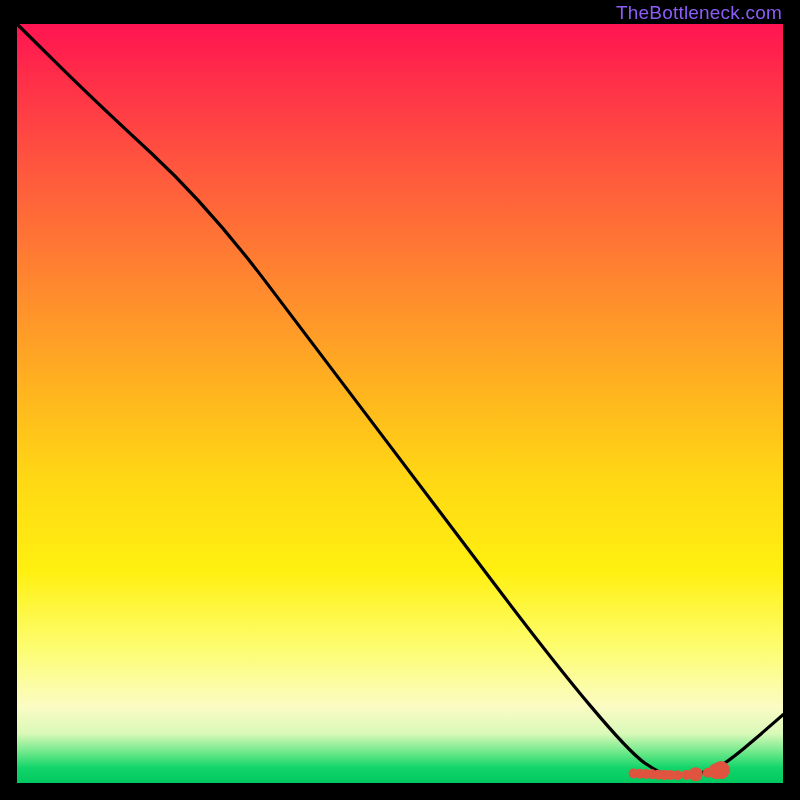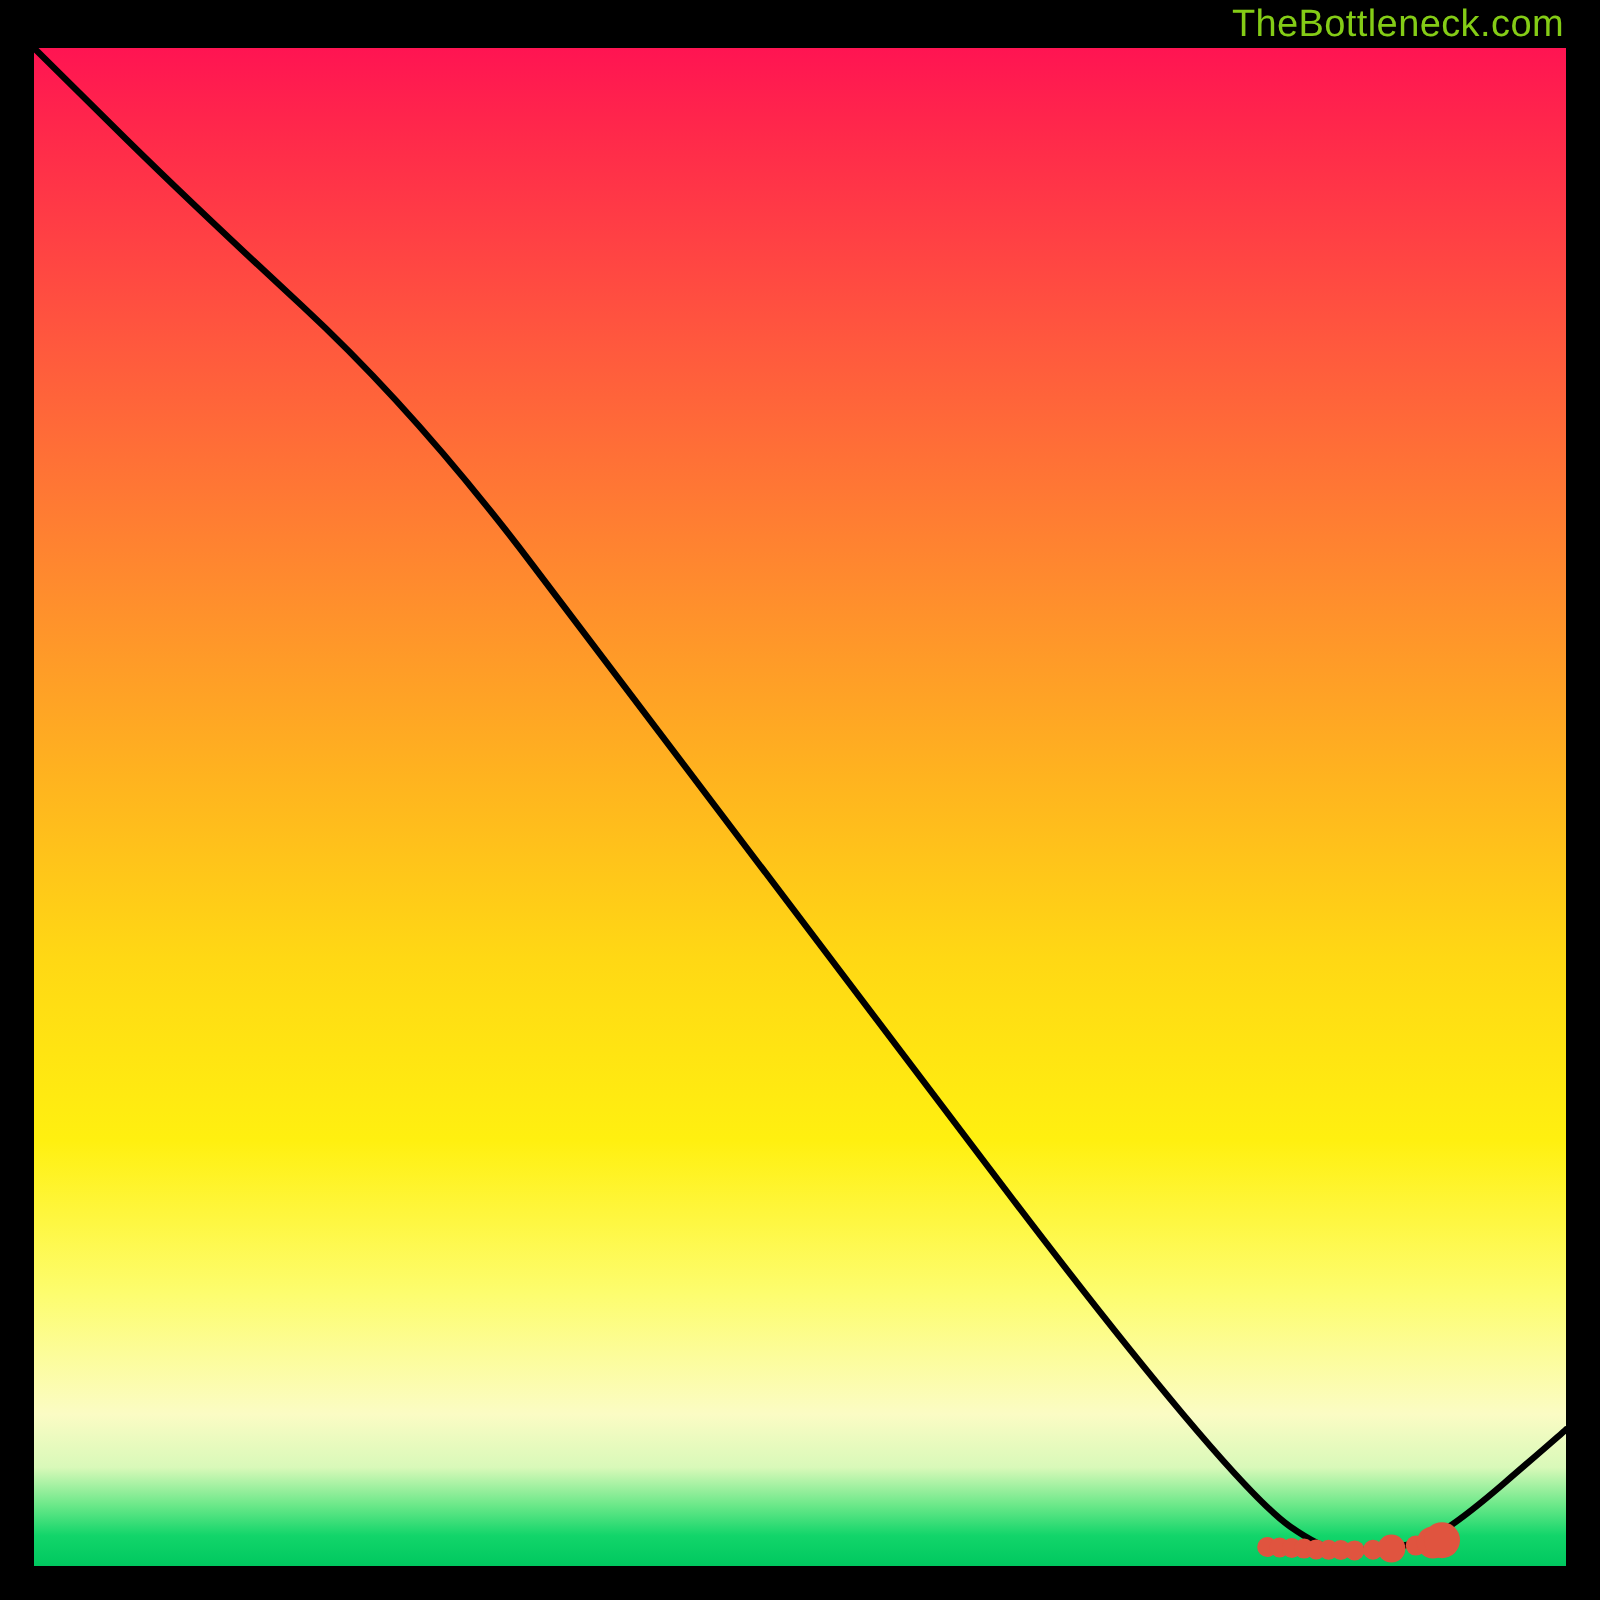--- a/index.html
+++ b/index.html
@@ -39,21 +39,21 @@
       #d9f9b9 93.5%,
       #6be889 96%,
       #12d56a 98%,
       #00c85f 100%
     );
   }
   .watermark {
     position: absolute;
     top: 2px;
     right: 18px;
-    color: #84cc16;
+    color: #8b5cf6;
     font-size: 19px;
     letter-spacing: 0.2px;
     font-weight: 500;
     user-select: none;
   }
   svg.curve {
     position: absolute;
     left: 0;
     top: 0;
     width: 766px;

